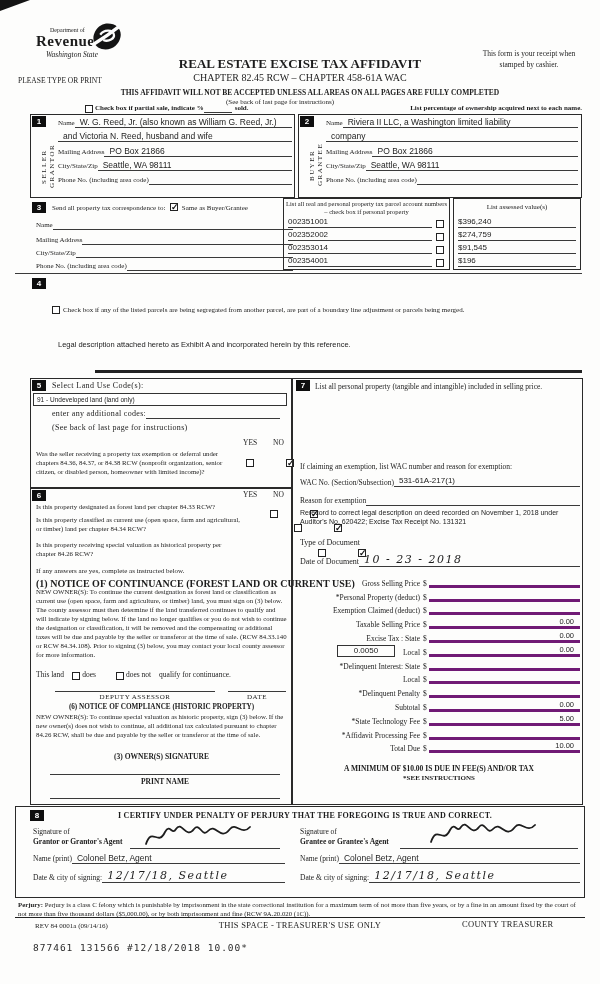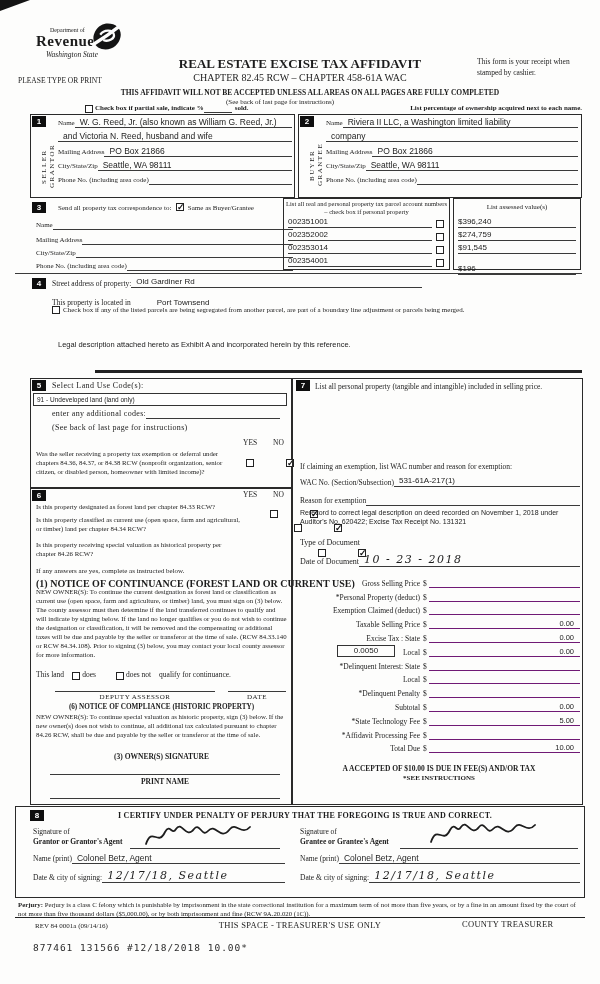--- a/index.html
+++ b/index.html
@@ -24,21 +24,21 @@
       letter-spacing:1.5px; white-space:nowrap; color:#222;}
   .frow{display:flex; align-items:flex-end;}
   .frow .lbl{white-space:nowrap; flex:none;}
   .frow .val{flex:1; border-bottom:1px solid #3a3a3a; padding:0 2px 0 5px; white-space:nowrap;}
   .frow .val.sansv{font-family:"Liberation Sans", sans-serif;}
   .ulseg{display:inline-block; border-bottom:1px solid #3a3a3a;}
   .hline{position:absolute; border-top:1px solid #3a3a3a;}
   .mrow{display:flex; align-items:flex-end; height:13.8px; font-size:7.5px;}
   .mlab{width:118px; text-align:right; white-space:nowrap; display:flex; justify-content:flex-end; align-items:flex-end;}
   .mdollar{padding:0 2px 0 3px; flex:none;}
-  .mline{flex:1; border-bottom:1px solid #701a75; text-align:right; font-family:"Liberation Sans",sans-serif;
+  .mline{flex:1; border-bottom:3px solid #701a75; text-align:right; font-family:"Liberation Sans",sans-serif;
          font-size:7.5px; padding-right:6px; white-space:nowrap;}
   .ratebox{display:inline-block; width:58px; height:12px; border:1.5px solid #333; text-align:center;
            font-family:"Liberation Sans",sans-serif; font-size:8px; line-height:10px; margin-right:8px; flex:none;}
   .selbox{position:absolute; border:1.5px solid #333; background:#fff; font-family:"Liberation Sans",sans-serif;
           font-size:6.5px; line-height:11px; padding-left:3px; white-space:nowrap; overflow:hidden;}
   .corner{position:absolute; top:0; left:0; width:0; height:0;
           border-top:11px solid #141414; border-right:30px solid transparent;}
   .sig{position:absolute;}
 </style>
 </head>
@@ -53,21 +53,21 @@
     <div class="b" style="font-size:15px;letter-spacing:0.5px;">Revenue</div>
     <div class="i s75" style="padding-left:10px;">Washington State</div>
   </div>
   <svg class="abs" style="left:92px;top:22px;" width="30" height="30" viewBox="0 0 40 40">
     <path d="M21 2 C33 2 40 10 38 20 C36 31 25 39 13 36 C3 33 -1 23 4 13 C8 5 15 2 21 2 Z" fill="#141414"></path>
     <path d="M0 31 C13 23 26 14 40 3" stroke="#fdfdfc" stroke-width="4.5" fill="none"></path>
     <path d="M11 17 C16 10 27 10 29 16 C31 22 22 27 15 24" stroke="#fdfdfc" stroke-width="3" fill="none"></path>
   </svg>
   <div class="abs b ctr s13" style="left:140px;top:56px;width:320px;">REAL ESTATE EXCISE TAX AFFIDAVIT</div>
   <div class="abs ctr s10" style="left:140px;top:72px;width:320px;">CHAPTER 82.45 RCW – CHAPTER 458-61A WAC</div>
-  <div class="abs s75" style="left:477px;top:56px;width:104px;line-height:1.5;">This form is your receipt when stamped by cashier.</div>
+  <div class="abs s75" style="left:477px;top:48px;width:104px;line-height:1.5;text-align:center;">This form is your receipt when stamped by cashier.</div>
   <div class="abs s75" style="left:18px;top:76px;">PLEASE TYPE OR PRINT</div>
   <div class="abs b ctr s75" style="left:20px;top:88px;width:580px;">THIS AFFIDAVIT WILL NOT BE ACCEPTED UNLESS ALL AREAS ON ALL PAGES ARE FULLY COMPLETED</div>
   <div class="abs ctr s7" style="left:0;top:98px;width:560px;">(See back of last page for instructions)</div>
   <div class="abs" style="left:85px;top:104px;width:497px;display:flex;align-items:flex-end;">
     <span class="cb"></span>
     <span class="b s7" style="margin-left:2px;">Check box if partial sale, indicate %</span>
     <span class="ulseg" style="width:28px;height:8px;"></span>
     <span class="b s7" style="margin-left:3px;">sold.</span>
     <span style="flex:1"></span>
     <span class="b s7">List percentage of ownership acquired next to each name.</span>
@@ -118,21 +118,21 @@
     <span class="lbl s7">City/State/Zip</span>
     <span class="val sansv s85">Seattle, WA 98111</span>
   </div>
   <div class="abs frow" style="left:326px;top:176px;width:252px;">
     <span class="lbl s7">Phone No. (including area code)</span>
     <span class="val"></span>
   </div>
 
   
   <div class="badge" style="left:32px;top:202px;">3</div>
-  <div class="abs s7" style="left:52px;top:203px;width:242px;margin-left:6px;">
+  <div class="abs s7" style="left:52px;top:203px;width:242px;">
     <span>Send all property tax correspondence to:</span>
     <span class="cb checked" style="margin:0 2px 0 3px;"></span>
     <span>Same as Buyer/Grantee</span>
   </div>
   <div class="abs frow" style="left:36px;top:221px;width:257px;">
     <span class="lbl s7">Name</span>
     <span class="val"></span>
   </div>
   <div class="abs frow" style="left:36px;top:236px;width:257px;">
     <span class="lbl s7">Mailing Address</span>
@@ -171,34 +171,26 @@
   <div class="abs frow" style="left:458px;top:217px;width:118px;">
     <span class="val sansv s8" style="padding-left:0;">$396,240</span>
   </div>
   <div class="abs frow" style="left:458px;top:230px;width:118px;">
     <span class="val sansv s8" style="padding-left:0;">$274,759</span>
   </div>
   <div class="abs frow" style="left:458px;top:243px;width:118px;">
     <span class="val sansv s8" style="padding-left:0;">$91,545</span>
   </div>
   <div class="abs frow" style="left:458px;top:256px;width:118px;">
-    <span class="val sansv s8" style="padding-left:0;margin-top:8px;">$196</span>
+    <span class="val sansv s8" style="padding-left:0;">$196</span>
   </div>
   <div class="hline" style="left:15px;top:273px;width:567px;"></div>
 
   
   <div class="badge" style="left:32px;top:278px;">4</div>
-  <div class="abs frow" style="left:52px;top:277px;width:370px;">
-    <span class="lbl s75">Street address of property:</span>
-    <span class="val sansv s8">Old Gardiner Rd</span>
-  </div>
-  <div class="abs" style="left:52px;top:291px;">
-    <span class="s75">This property is located in</span>
-    <span class="sans s8" style="margin-left:22px;">Port Townsend</span>
-  </div>
   <div class="abs" style="left:52px;top:306px;width:528px;display:flex;align-items:flex-start;">
     <span class="cb" style="margin-top:0;"></span>
     <span class="s7" style="margin-left:3px;">Check box if any of the listed parcels are being segregated from another parcel, are part of a boundary line adjustment or parcels being merged.</span>
   </div>
   <div class="abs sans s75" style="left:58px;top:340px;width:420px;">Legal description attached hereto as Exhibit A and incorporated herein by this reference.</div>
   <div class="abs" style="left:95px;top:370px;width:487px;height:2.5px;background:#222;"></div>
 
   
   <div class="box" style="left:30px;top:378px;width:262px;height:110px;"></div>
   <div class="badge" style="left:32px;top:380px;">5</div>
@@ -335,21 +327,21 @@
       <span class="mlab">*Affidavit Processing Fee</span>
       <span class="mdollar">$</span>
       <span class="mline"><span></span></span>
     </div>
     <div class="mrow">
       <span class="mlab">Total Due</span>
       <span class="mdollar">$</span>
       <span class="mline"><span>10.00</span></span>
     </div>
   </div>
-  <div class="abs b ctr s75" style="left:298px;top:764px;width:282px;">A ACCEPTED OF $10.00 IS DUE IN FEE(S) AND/OR TAX</div>
+  <div class="abs b ctr s75" style="left:298px;top:764px;width:282px;">A MINIMUM OF $10.00 IS DUE IN FEE(S) AND/OR TAX</div>
   <div class="abs b ctr s7" style="left:298px;top:774px;width:282px;">*SEE INSTRUCTIONS</div>
 
   
   <div class="box" style="left:15px;top:806px;width:570px;height:92px;border-top-width:1.5px;"></div>
   <div class="badge" style="left:30px;top:810px;">8</div>
   <div class="abs b ctr s8" style="left:60px;top:811px;width:490px;letter-spacing:0.3px;">I CERTIFY UNDER PENALTY OF PERJURY THAT THE FOREGOING IS TRUE AND CORRECT.</div>
   <div class="abs s75" style="left:33px;top:827px;">Signature of</div>
   <div class="abs b s75" style="left:33px;top:837px;">Grantor or Grantor's Agent</div>
   <div class="hline" style="left:130px;top:848px;width:150px;"></div>
   <svg class="sig" style="left:140px;top:820px;" width="115" height="30" viewBox="0 0 115 30">

